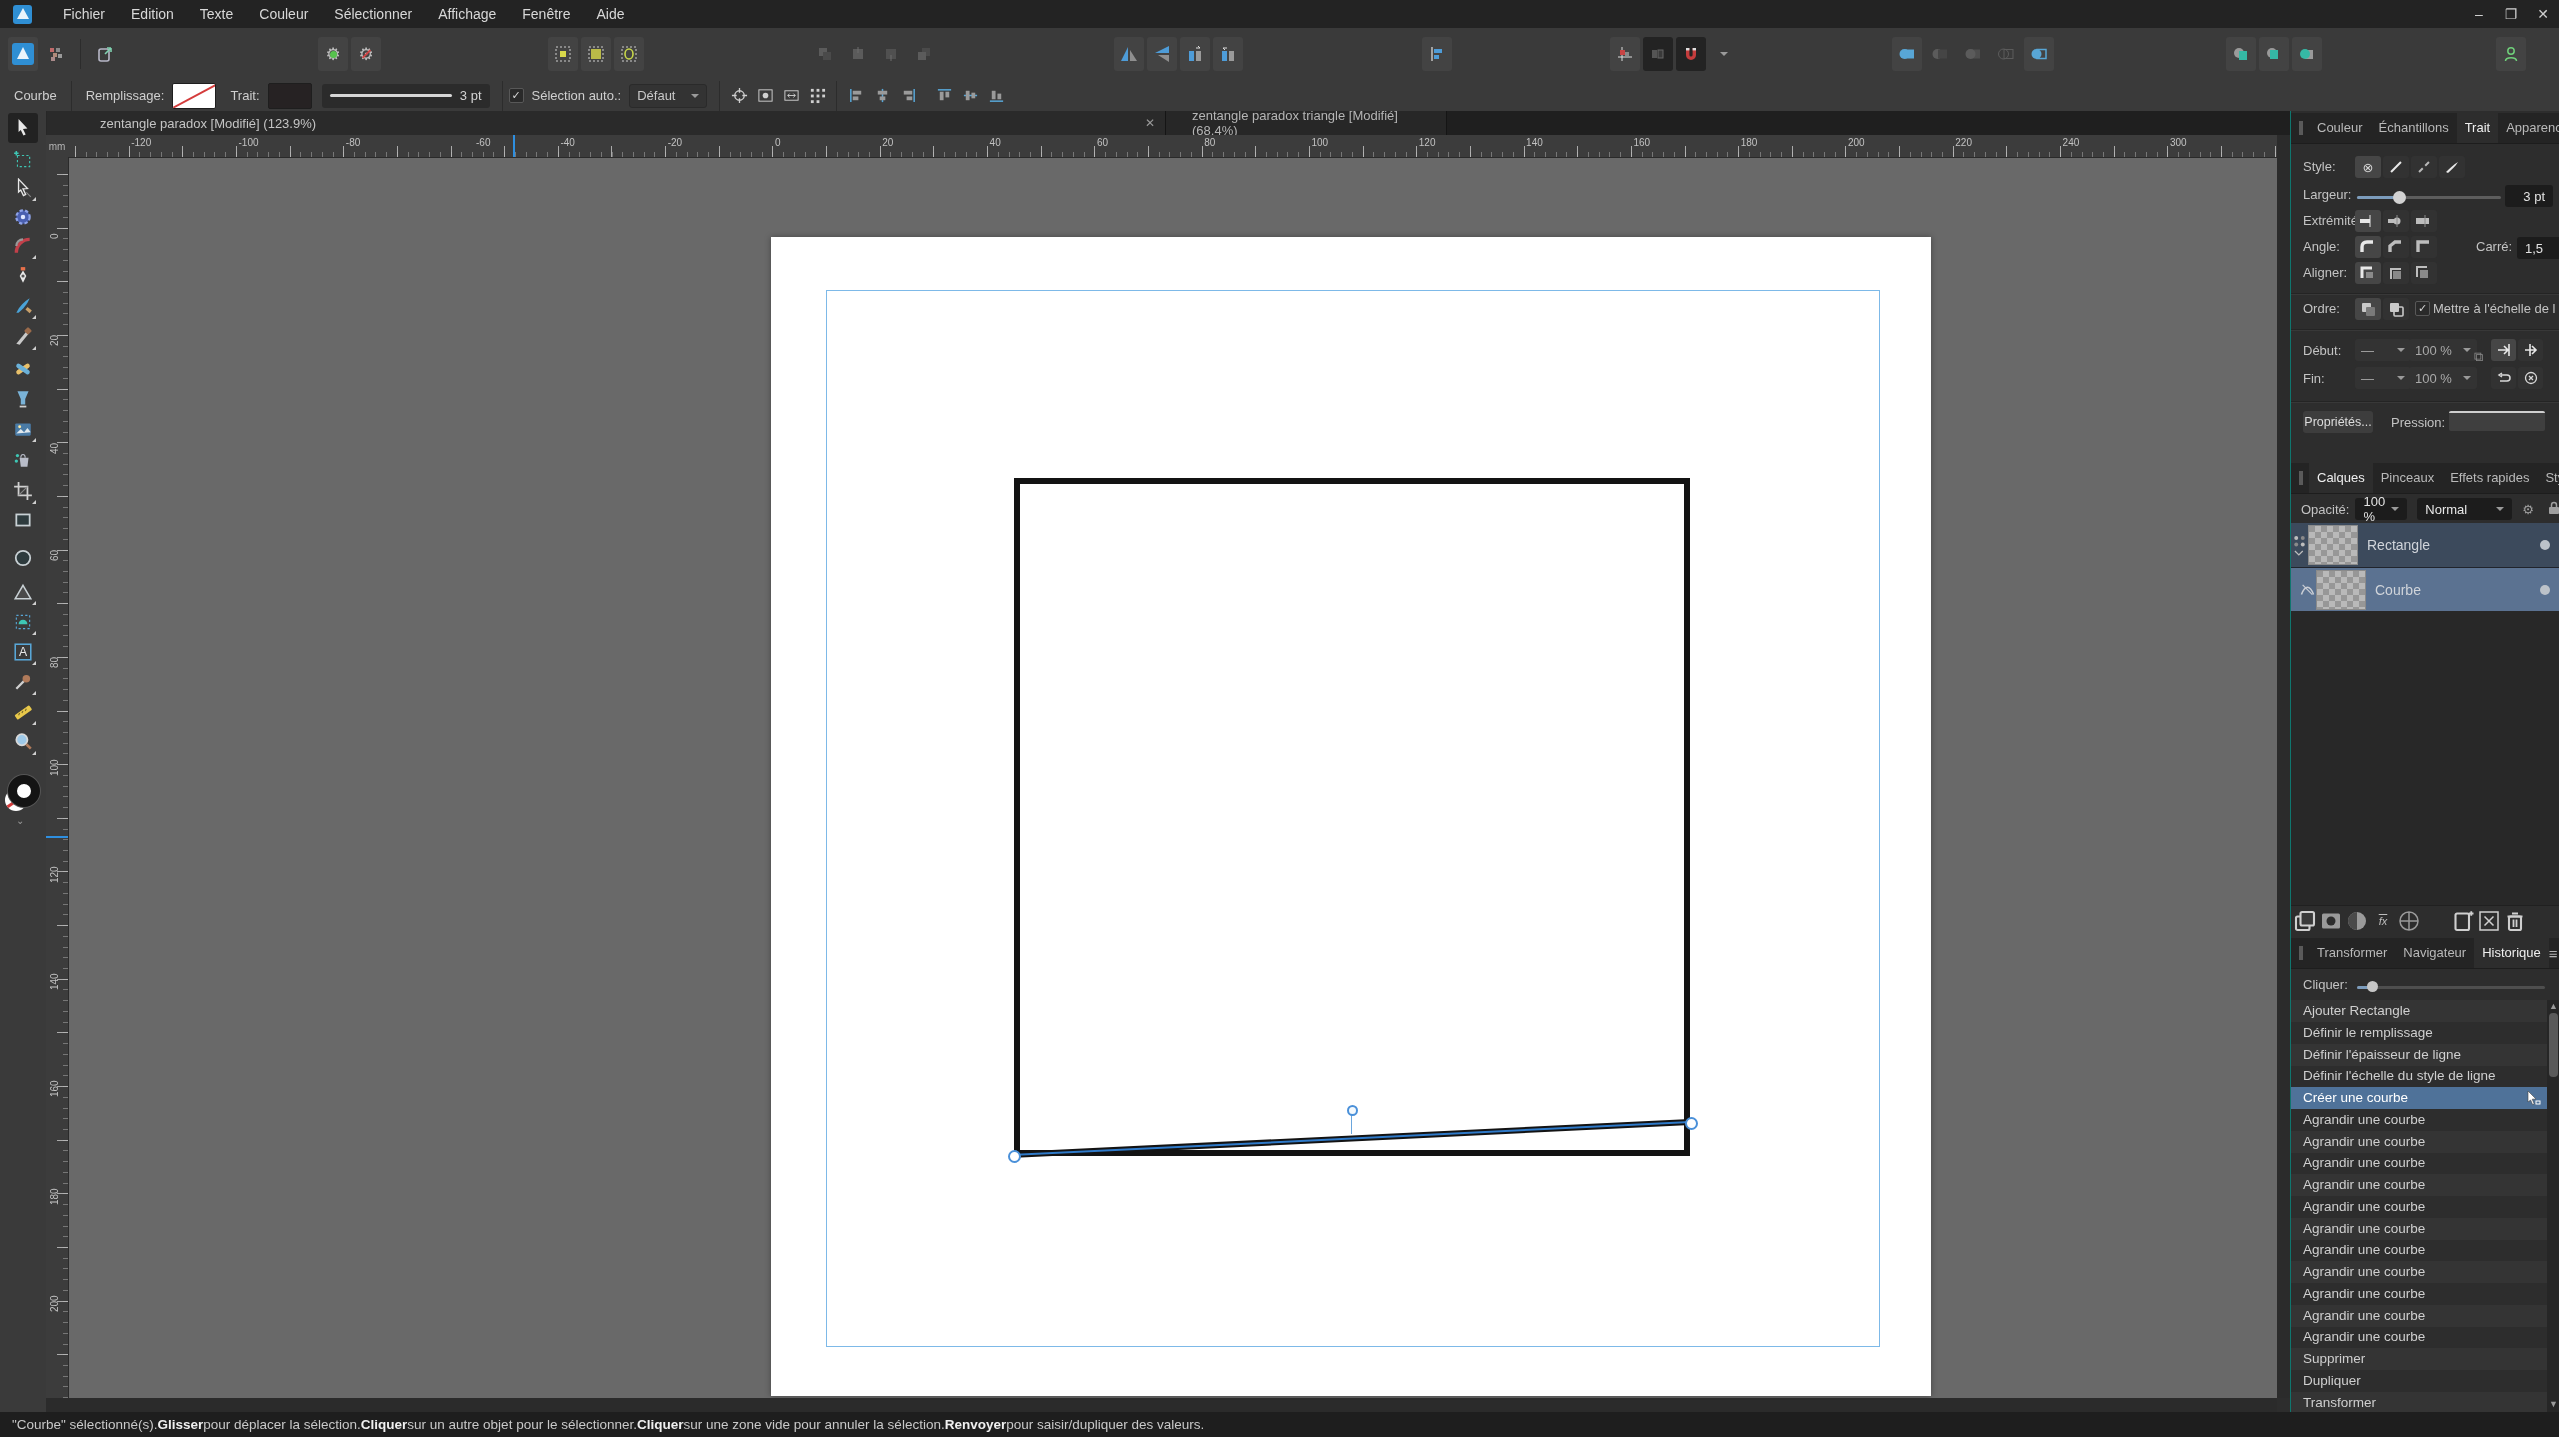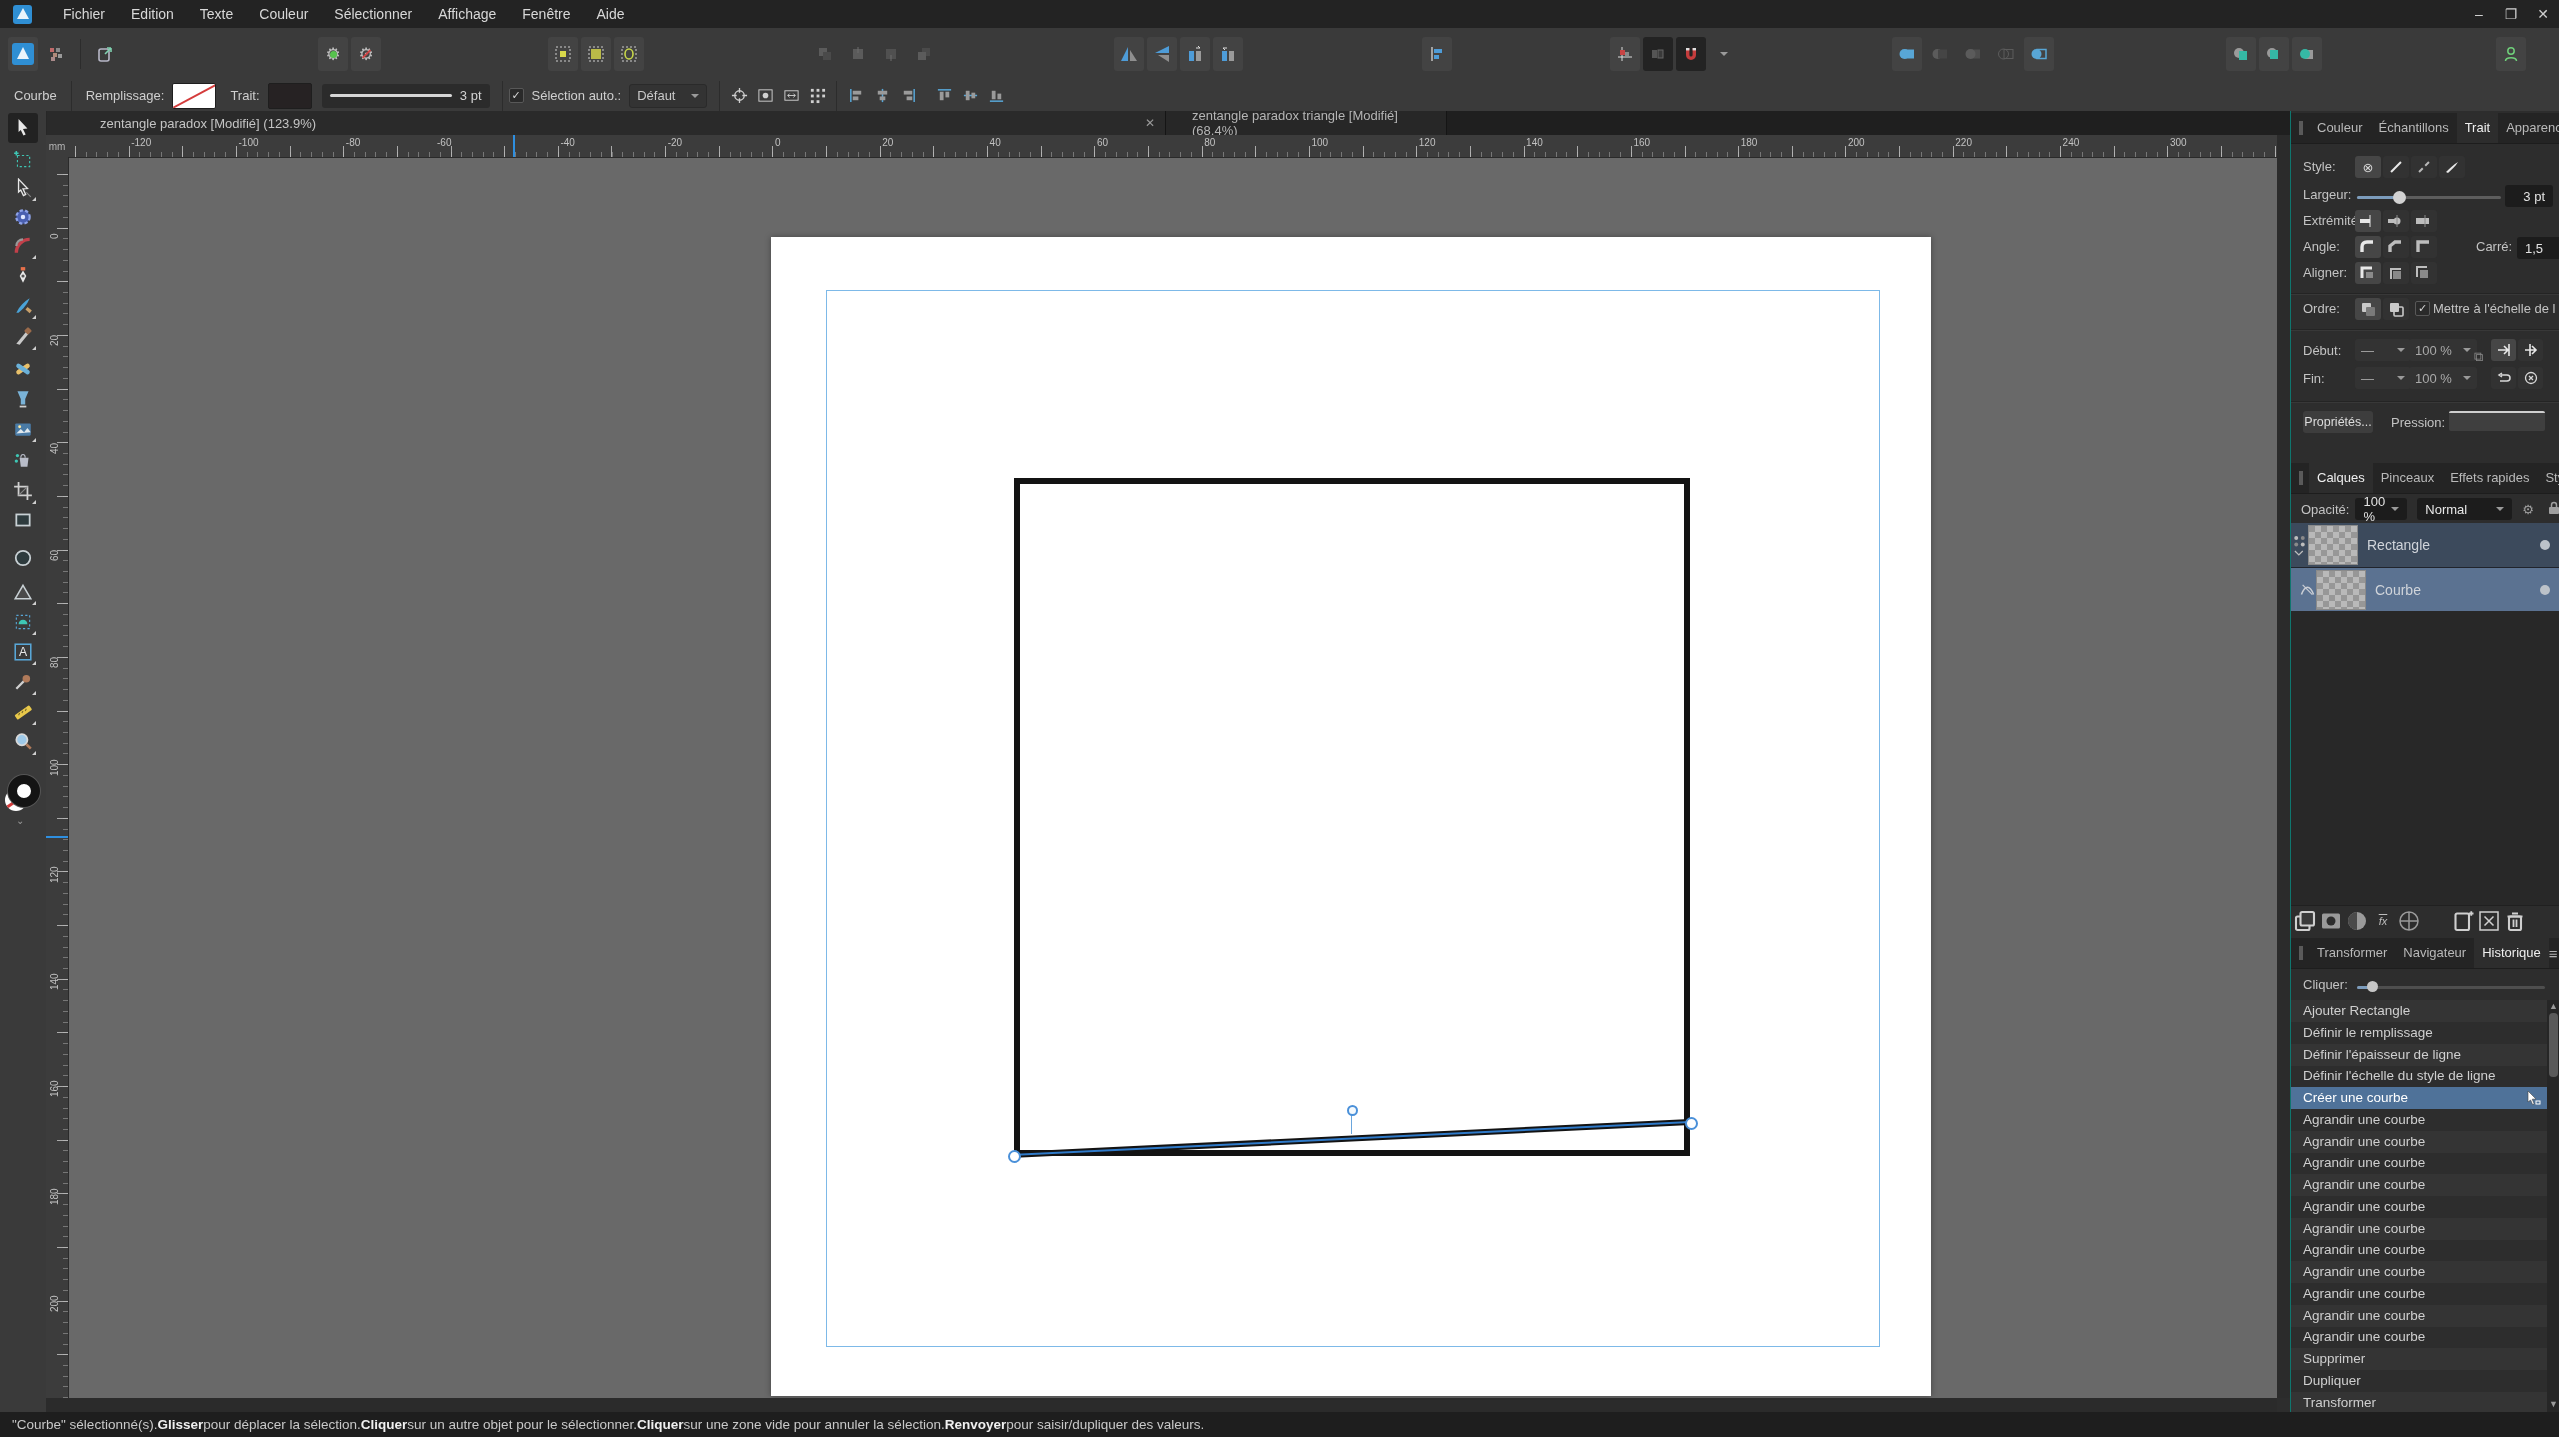--- a/index.html
+++ b/index.html
@@ -604,21 +604,21 @@
     <div id="curve-handle" class="abs" style="left:1301px;top:970px"></div>
     <div class="node" style="left:962px;top:1015px"></div>
     <div class="node" style="left:1639px;top:982px"></div>
   </div>
 
   <div id="corner" class="abs">mm</div>
   <div id="hruler" class="abs">
       <span class="rnum" style="left: 63.2px; top: 2px;">-120</span>
       <span class="rnum" style="left: 170.5px; top: 2px;">-100</span>
       <span class="rnum" style="left: 277.8px; top: 2px;">-80</span>
-      <span class="rnum" style="left: 369px; top: 2px;">-60</span>
+      <span class="rnum" style="left: 408px; top: 2px;">-60</span>
       <span class="rnum" style="left: 492.4px; top: 2px;">-40</span>
       <span class="rnum" style="left: 599.7px; top: 2px;">-20</span>
       <span class="rnum" style="left: 707px; top: 2px;">0</span>
       <span class="rnum" style="left: 814.3px; top: 2px;">20</span>
       <span class="rnum" style="left: 921.6px; top: 2px;">40</span>
       <span class="rnum" style="left: 1028.9px; top: 2px;">60</span>
       <span class="rnum" style="left: 1136.2px; top: 2px;">80</span>
       <span class="rnum" style="left: 1243.5px; top: 2px;">100</span>
       <span class="rnum" style="left: 1350.8px; top: 2px;">120</span>
       <span class="rnum" style="left: 1458.1px; top: 2px;">140</span>

